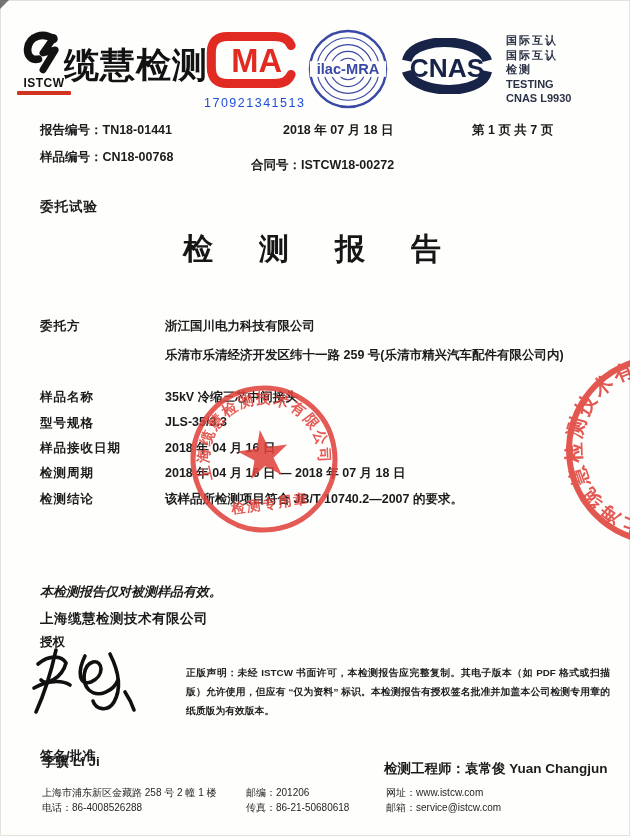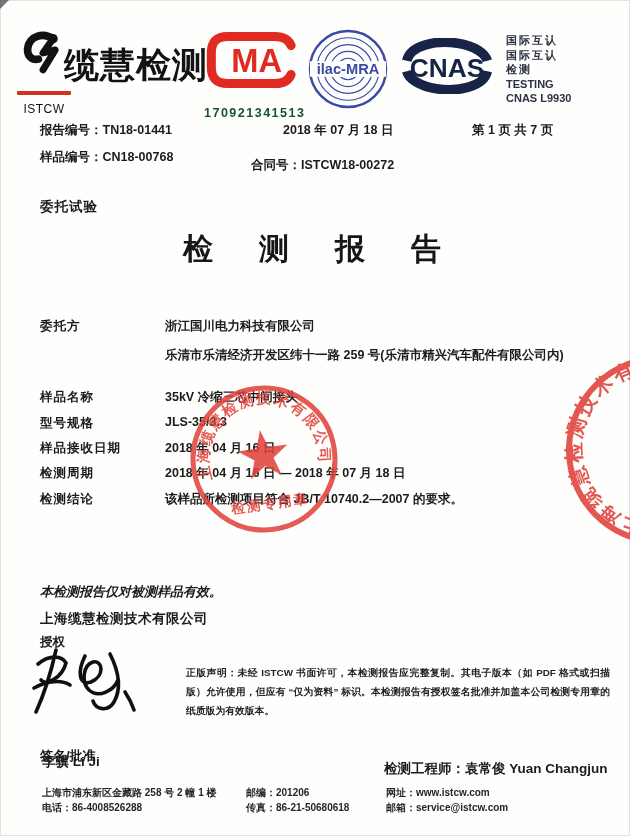--- a/index.html
+++ b/index.html
@@ -7,24 +7,24 @@
     position:relative;width:630px;height:836px;margin:0 auto;
     background:#fefefc;overflow:hidden;
     font-family:"Liberation Sans","DejaVu Sans",sans-serif;
     color:#1b1b1b;box-shadow:inset 0 0 0 1px #e3e2dd;
   }
   .abs{position:absolute;}
   .corner-artifact{position:absolute;left:0;top:0;width:0;height:0;
     border-top:9px solid #555;border-right:9px solid transparent;opacity:.8;}
   
   .brand-cn{left:64px;top:42px;font-size:35px;font-weight:900;letter-spacing:1px;color:#121212;}
-  .istcw-word{left:13px;top:76px;width:62px;text-align:center;font-size:12px;font-weight:400;letter-spacing:.5px;color:#121212;margin-top:26px;}
+  .istcw-word{left:13px;top:76px;width:62px;text-align:center;font-size:12px;font-weight:700;letter-spacing:.5px;color:#121212;}
   .istcw-tagline{left:17px;top:91px;width:54px;height:4px;background:#d23320;border-radius:1px;}
   .cma-wrap{left:204px;top:31px;width:98px;text-align:center;}
-  .cma-num{margin-top:13px;font-size:12.5px;font-weight:700;letter-spacing:1.5px;color:#14532d;}
+  .cma-num{margin-top:3px;font-size:12.5px;font-weight:400;letter-spacing:1.5px;color:#1d4ed8;}
   .accred{left:506px;top:33px;font-size:11px;font-weight:700;line-height:14.5px;color:#2a3246;}
   .accred .cnl{letter-spacing:2px;}
   
   .meta{font-size:12.5px;font-weight:700;white-space:nowrap;}
   .lab{font-weight:700;}
   .testtype{left:40px;top:178px;font-size:13.5px;font-weight:800;letter-spacing:1px;margin-top:20px;}
   
   .title{left:0;top:229px;width:100%;text-align:center;font-size:30px;font-weight:800;
     letter-spacing:46px;padding-left:40px;box-sizing:border-box;color:#161616;}
   
@@ -37,21 +37,21 @@
   
   .note{left:40px;top:583px;font-size:13px;font-weight:800;font-style:italic;}
   .company{left:40px;top:610px;font-size:13.5px;font-weight:800;letter-spacing:.5px;}
   .authorize{left:40px;top:634px;font-size:12.5px;font-weight:700;}
   .signer{left:42px;top:719px;font-size:13.5px;font-weight:800;margin-top:34px;}
   .signrole{left:40px;top:747px;font-size:13px;font-weight:800;}
   .disclaimer{left:186px;top:663px;width:424px;font-size:9.8px;font-weight:600;
     line-height:19px;text-align:justify;color:#222;}
   .engineer{left:384px;top:760px;font-size:13.5px;font-weight:800;white-space:nowrap;}
   
-  .foot{font-size:10px;font-weight:700;color:#262626;white-space:nowrap;}
+  .foot{font-size:10px;font-weight:400;color:#262626;white-space:nowrap;}
 </style>
 </head>
 <body>
 
 <div class="page">
   <div class="corner-artifact"></div>
 
   <svg class="abs" style="left:20px;top:30px" width="46" height="46" viewBox="0 0 60 60">
     <path d="M44 12 C30 2 12 8 10 24 C9 34 16 40 24 38" fill="none" stroke="#121212" stroke-width="10" stroke-linecap="round"></path>
     <path d="M44 10 L30 30 L46 26 L30 52" fill="none" stroke="#121212" stroke-width="9" stroke-linecap="round" stroke-linejoin="round"></path>

